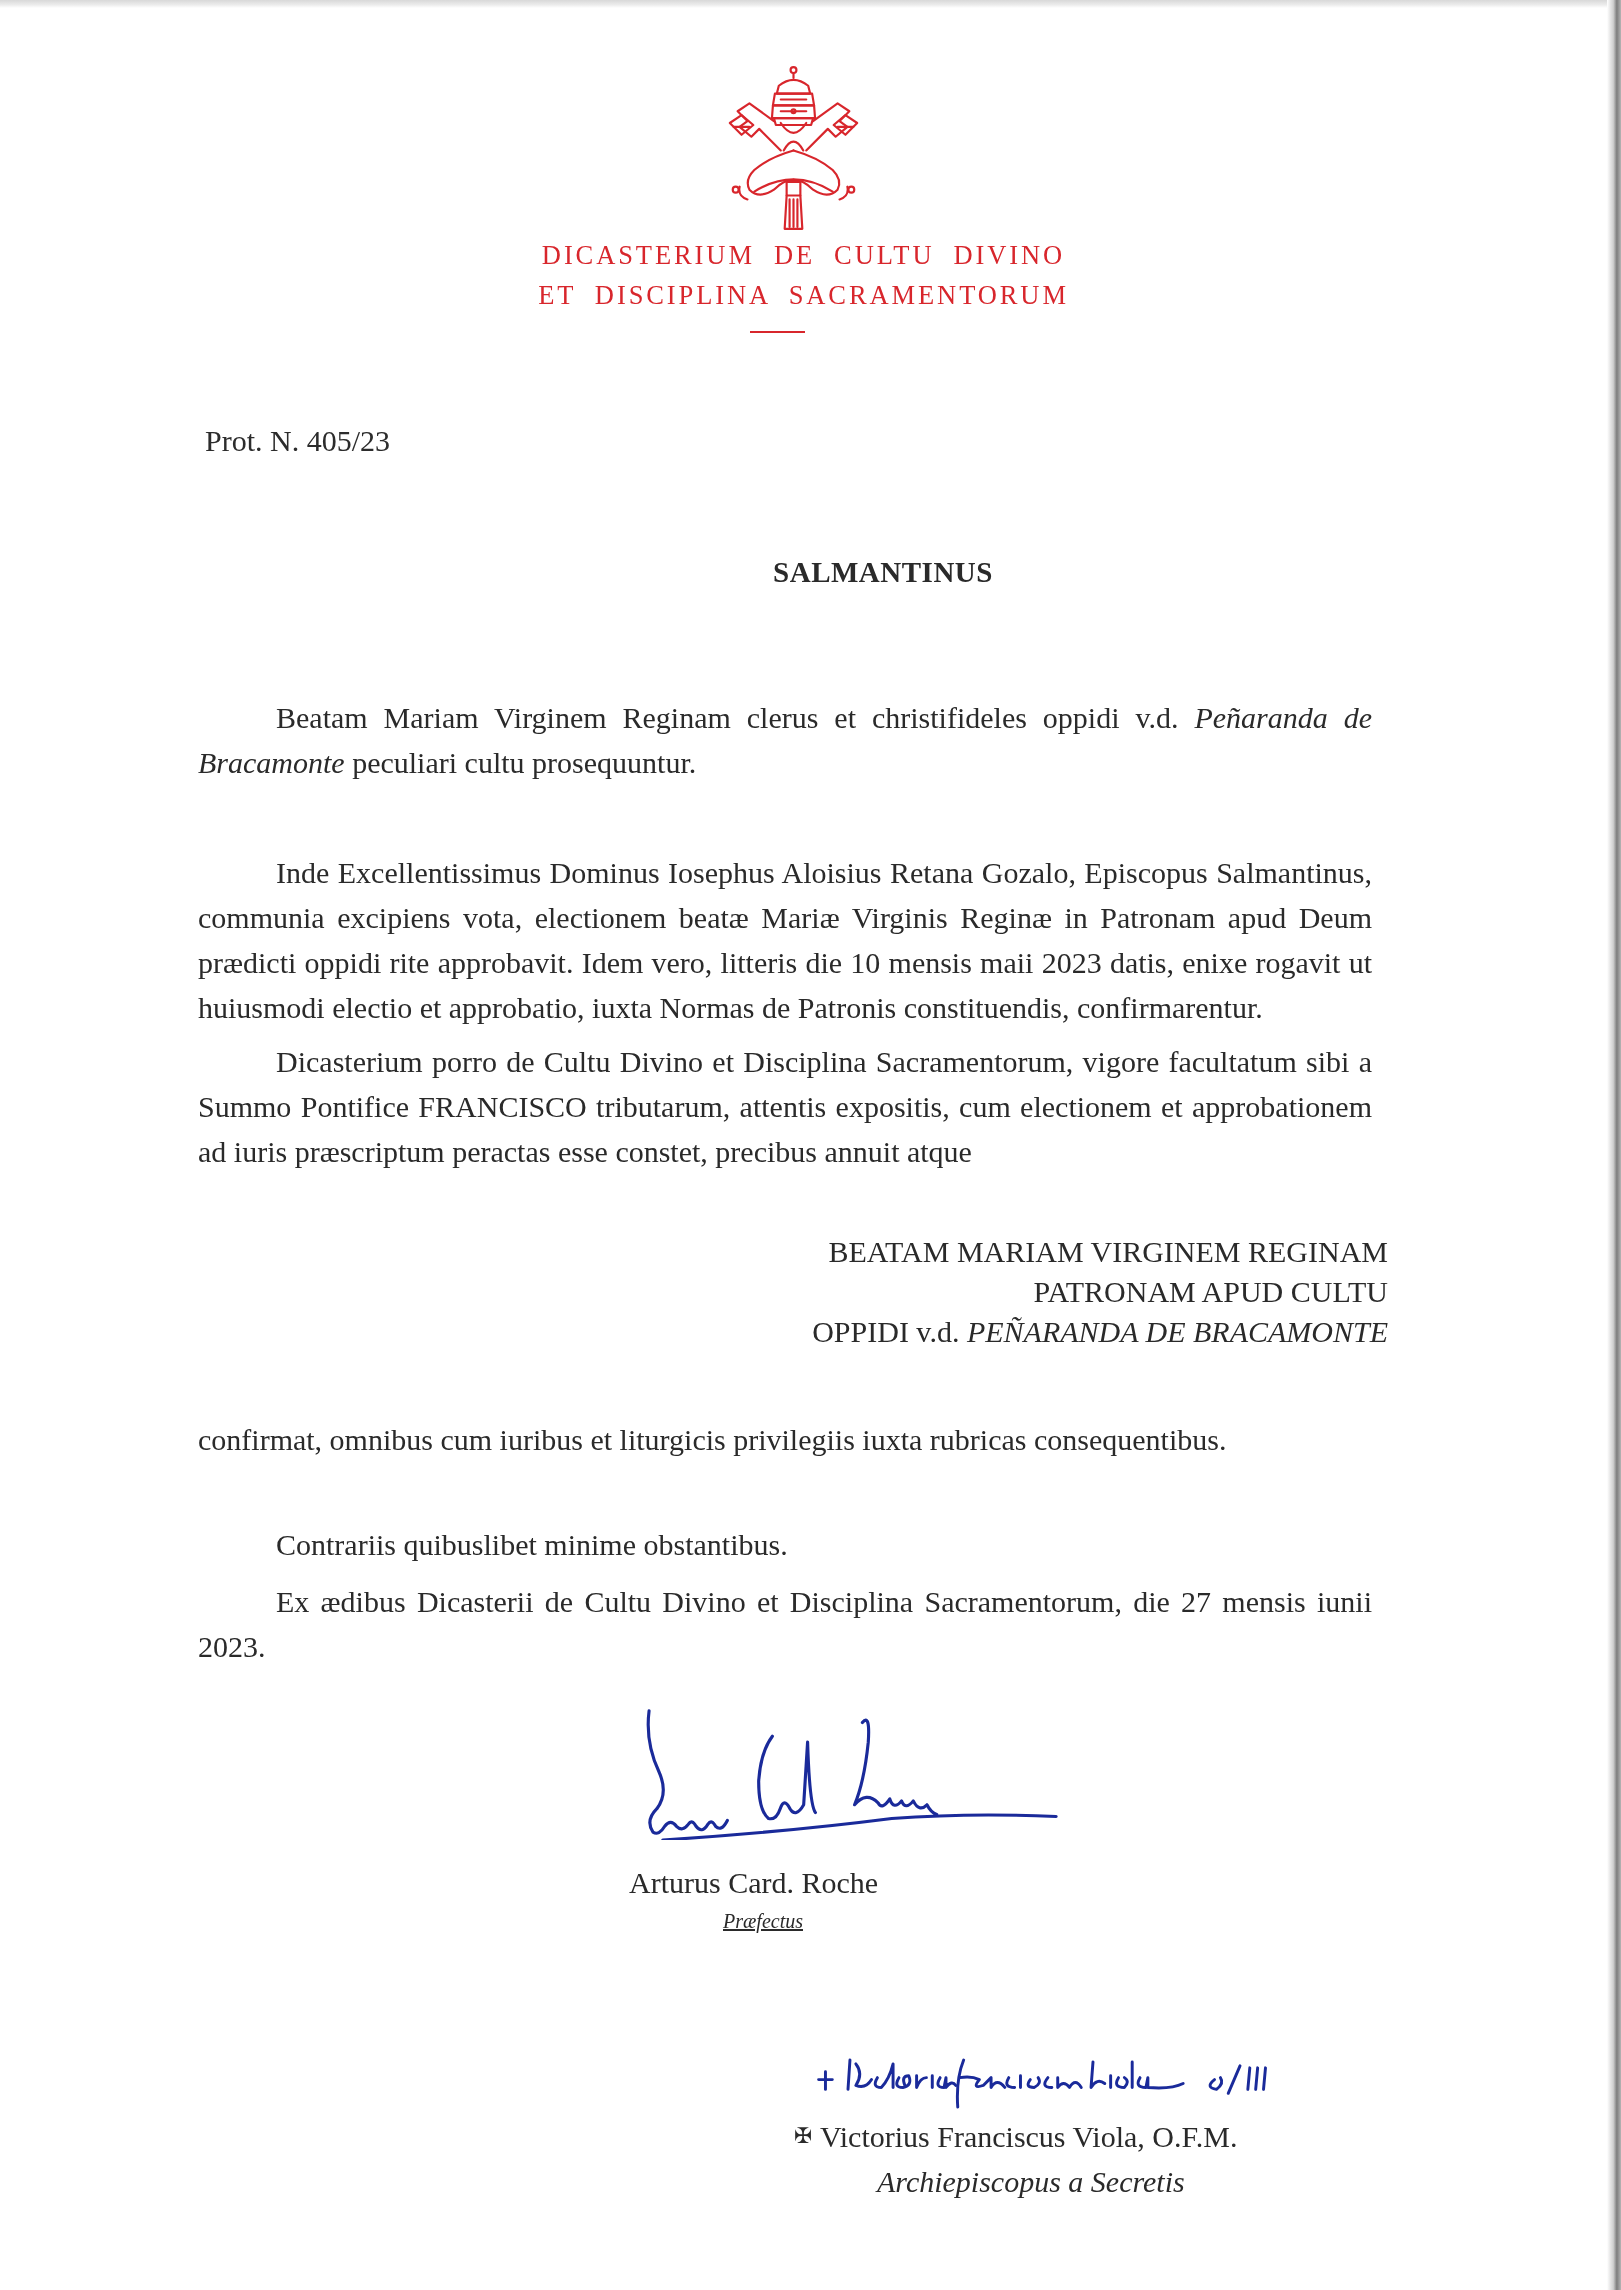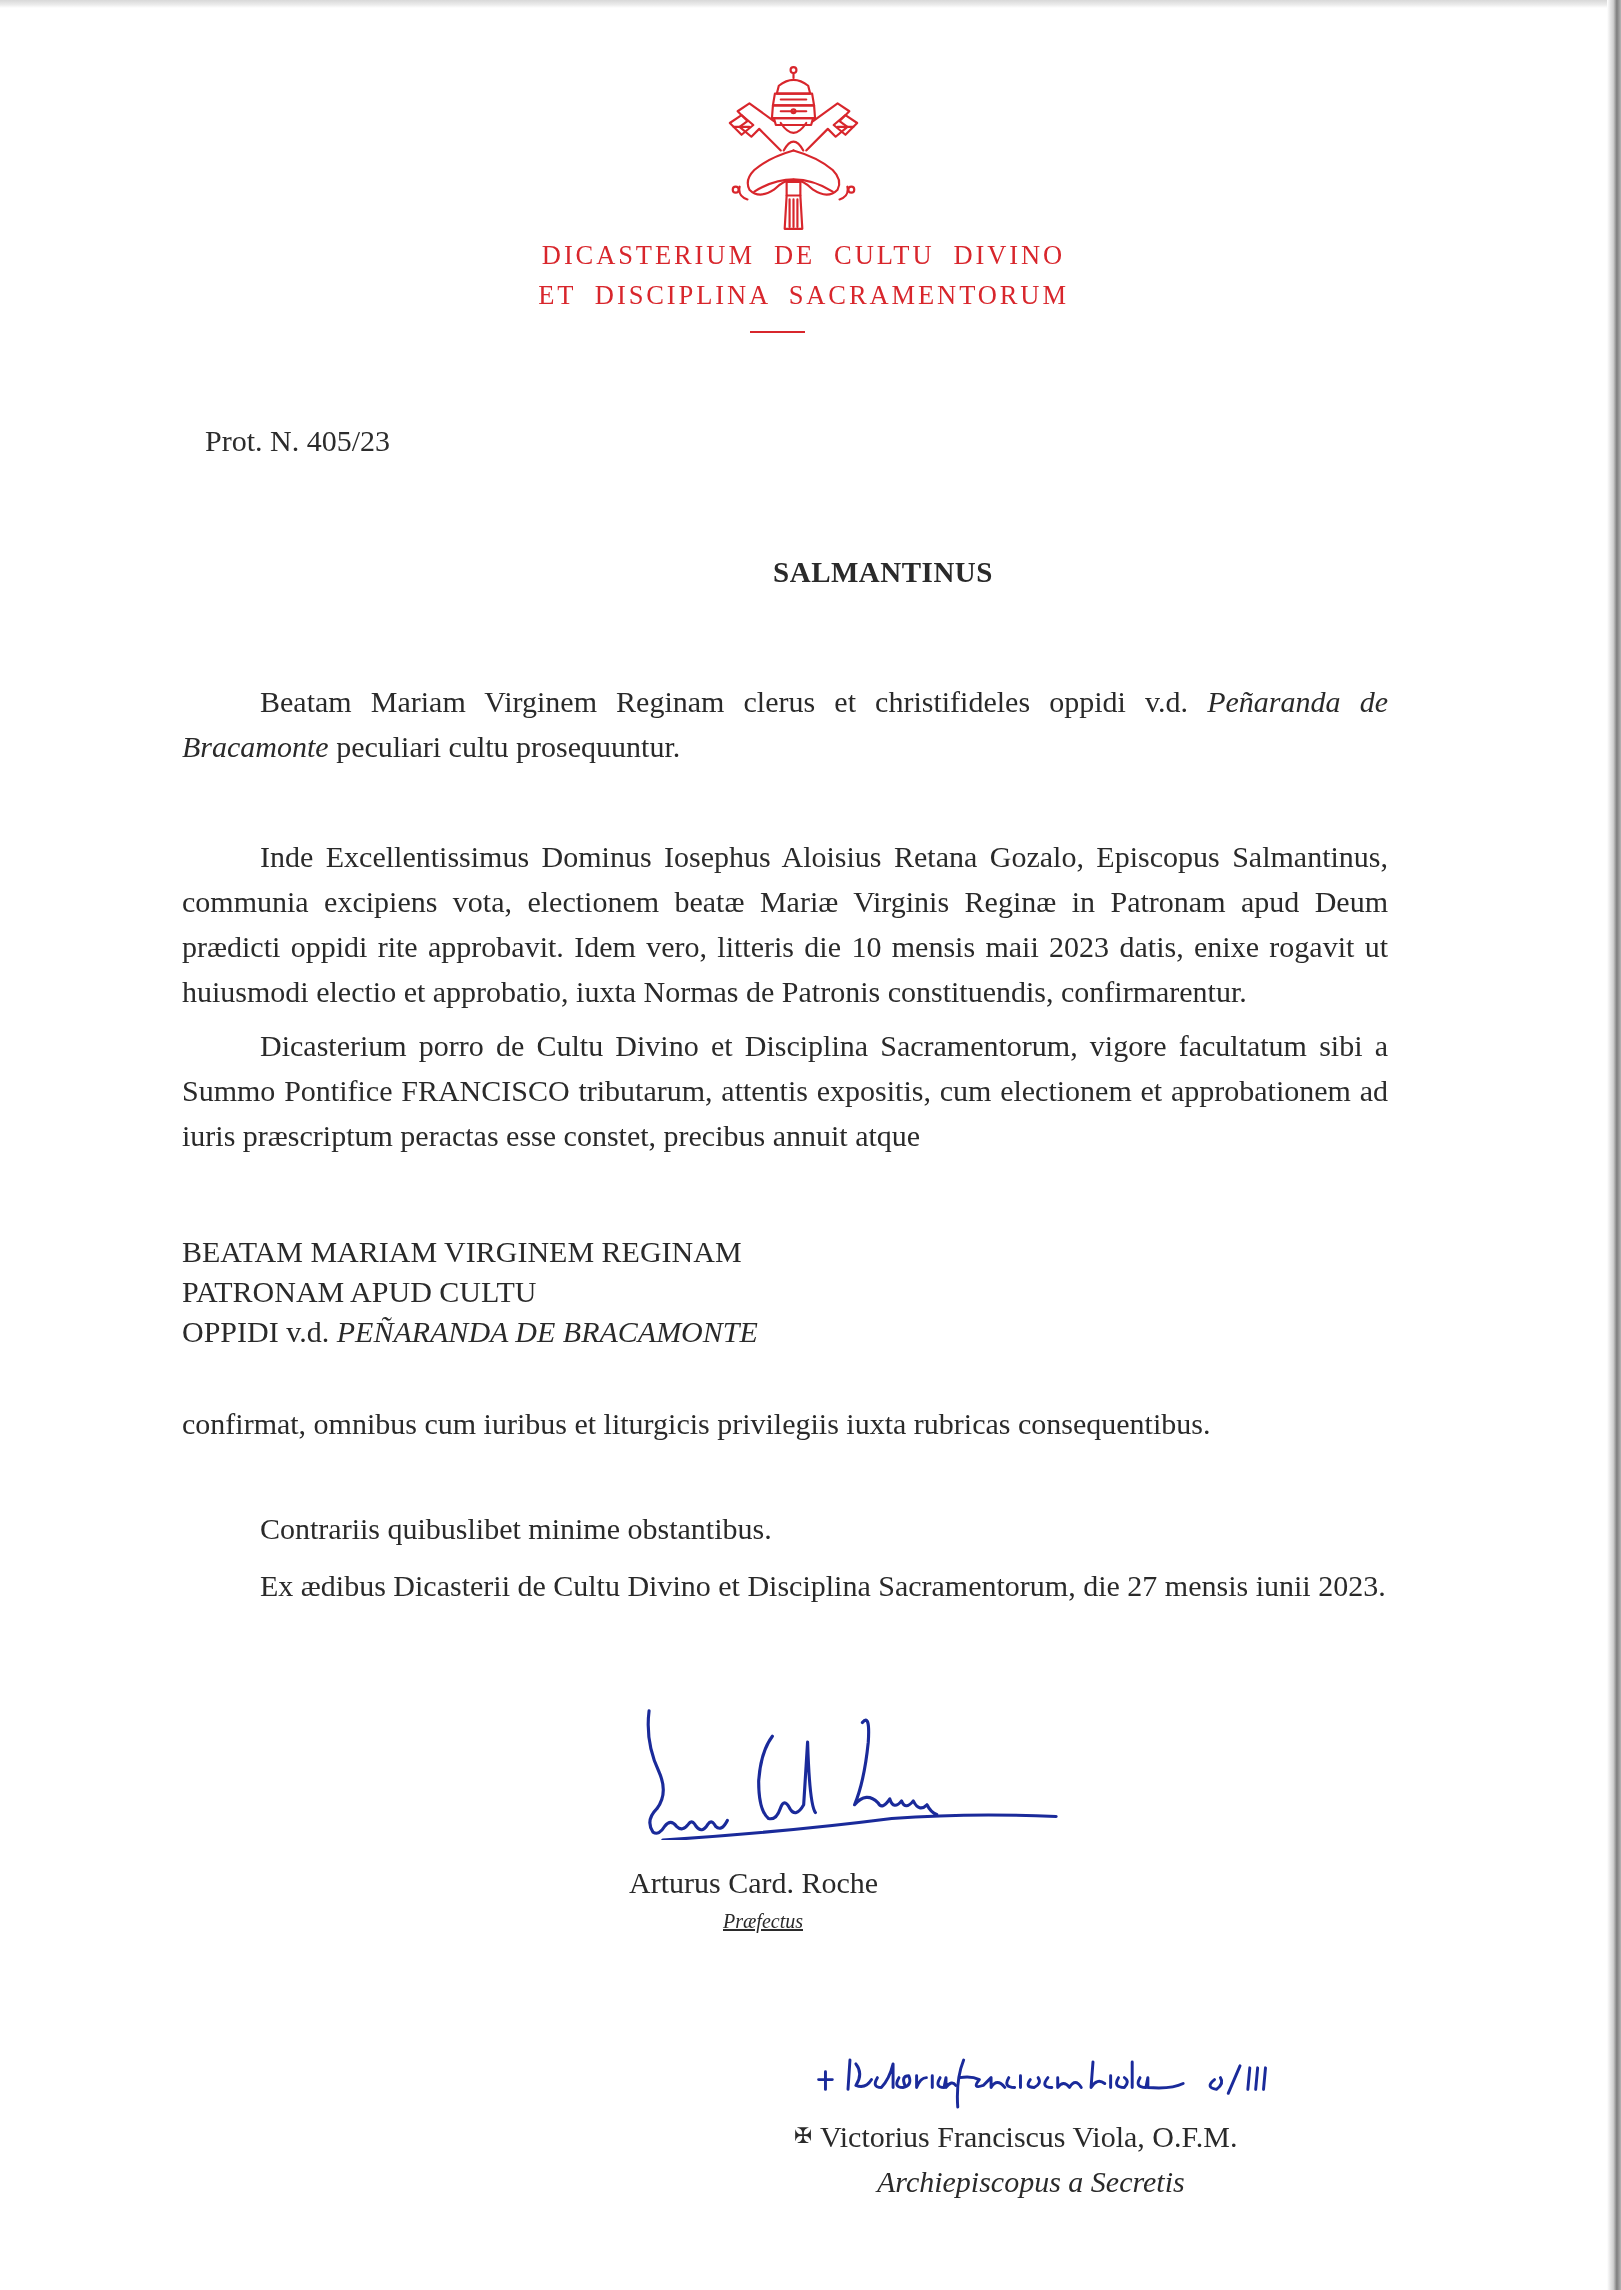--- a/index.html
+++ b/index.html
@@ -86,32 +86,32 @@
       width: 1206px;
       font-size: 30px;
       line-height: 45px;
       text-align: justify;
       color: #2a2a2a;
     }
     .indent {
       text-indent: 78px;
     }
     .text-block p {
-      margin: 0;
+      margin: 16px;
     }
     .p1 { top: 679px; }
     .p2 { top: 834px; }
     .p3 { top: 1023px; }
 
     .declaration {
       position: absolute;
       left: 182px;
       top: 1232px;
       width: 1206px;
-      text-align: left;
+      text-align: right;
       font-size: 30px;
       line-height: 40px;
       color: #2a2a2a;
     }
     .declaration span.line {
       display: block;
     }
     .italic {
       font-style: italic;
     }

